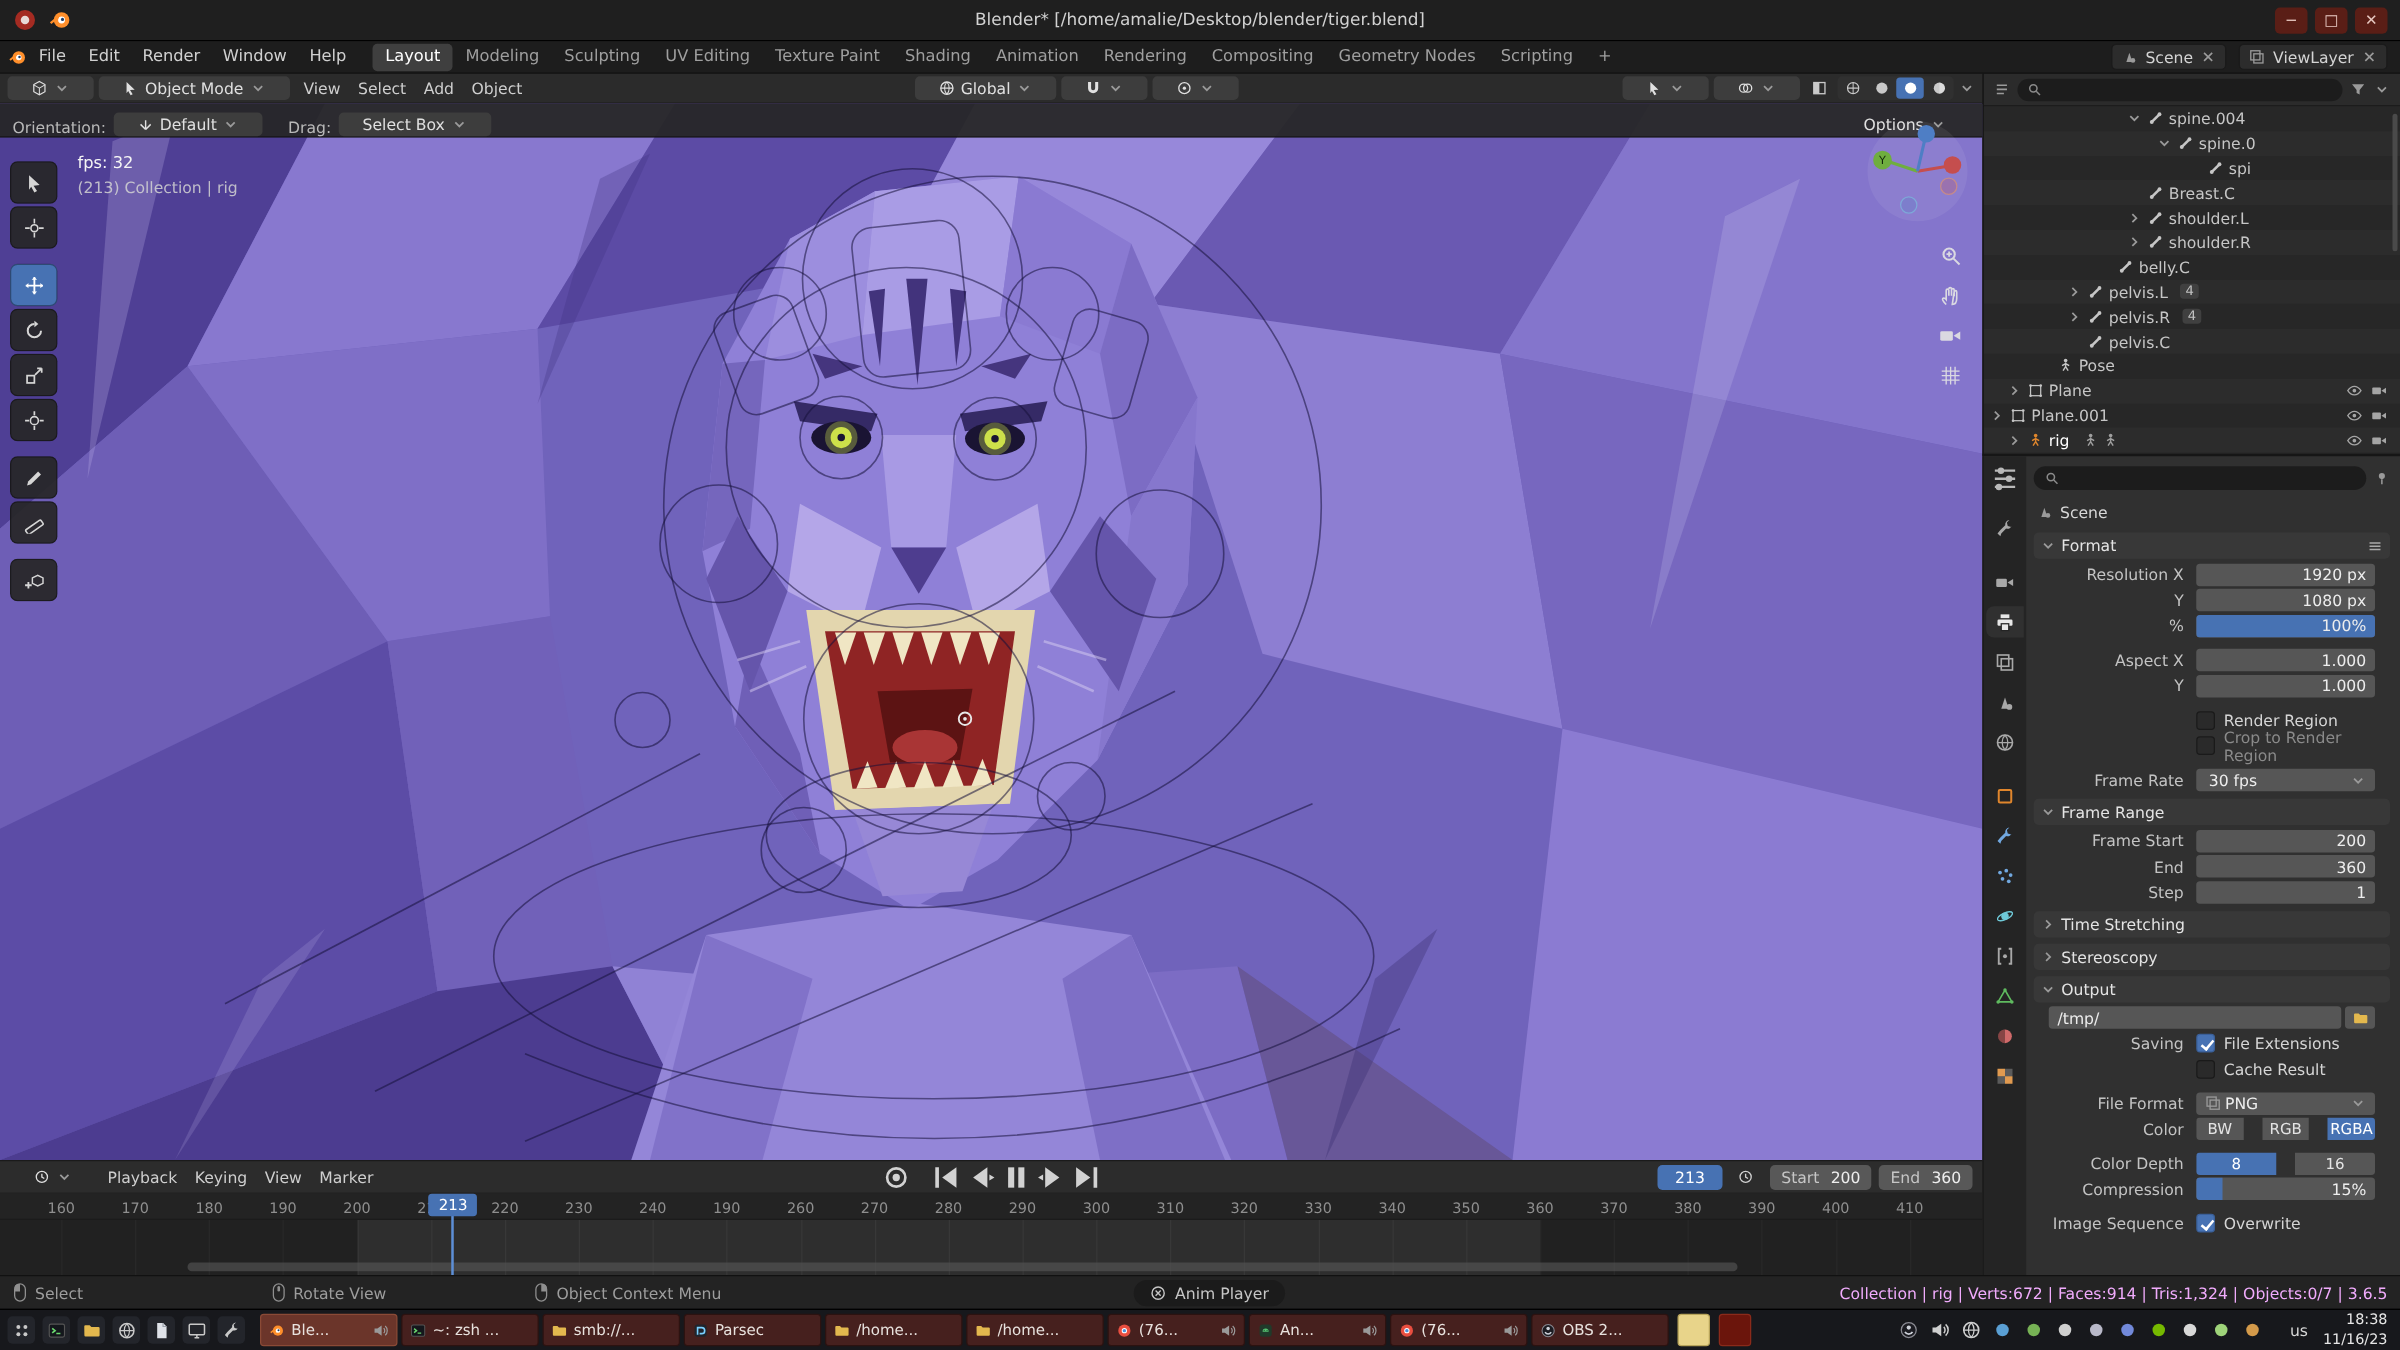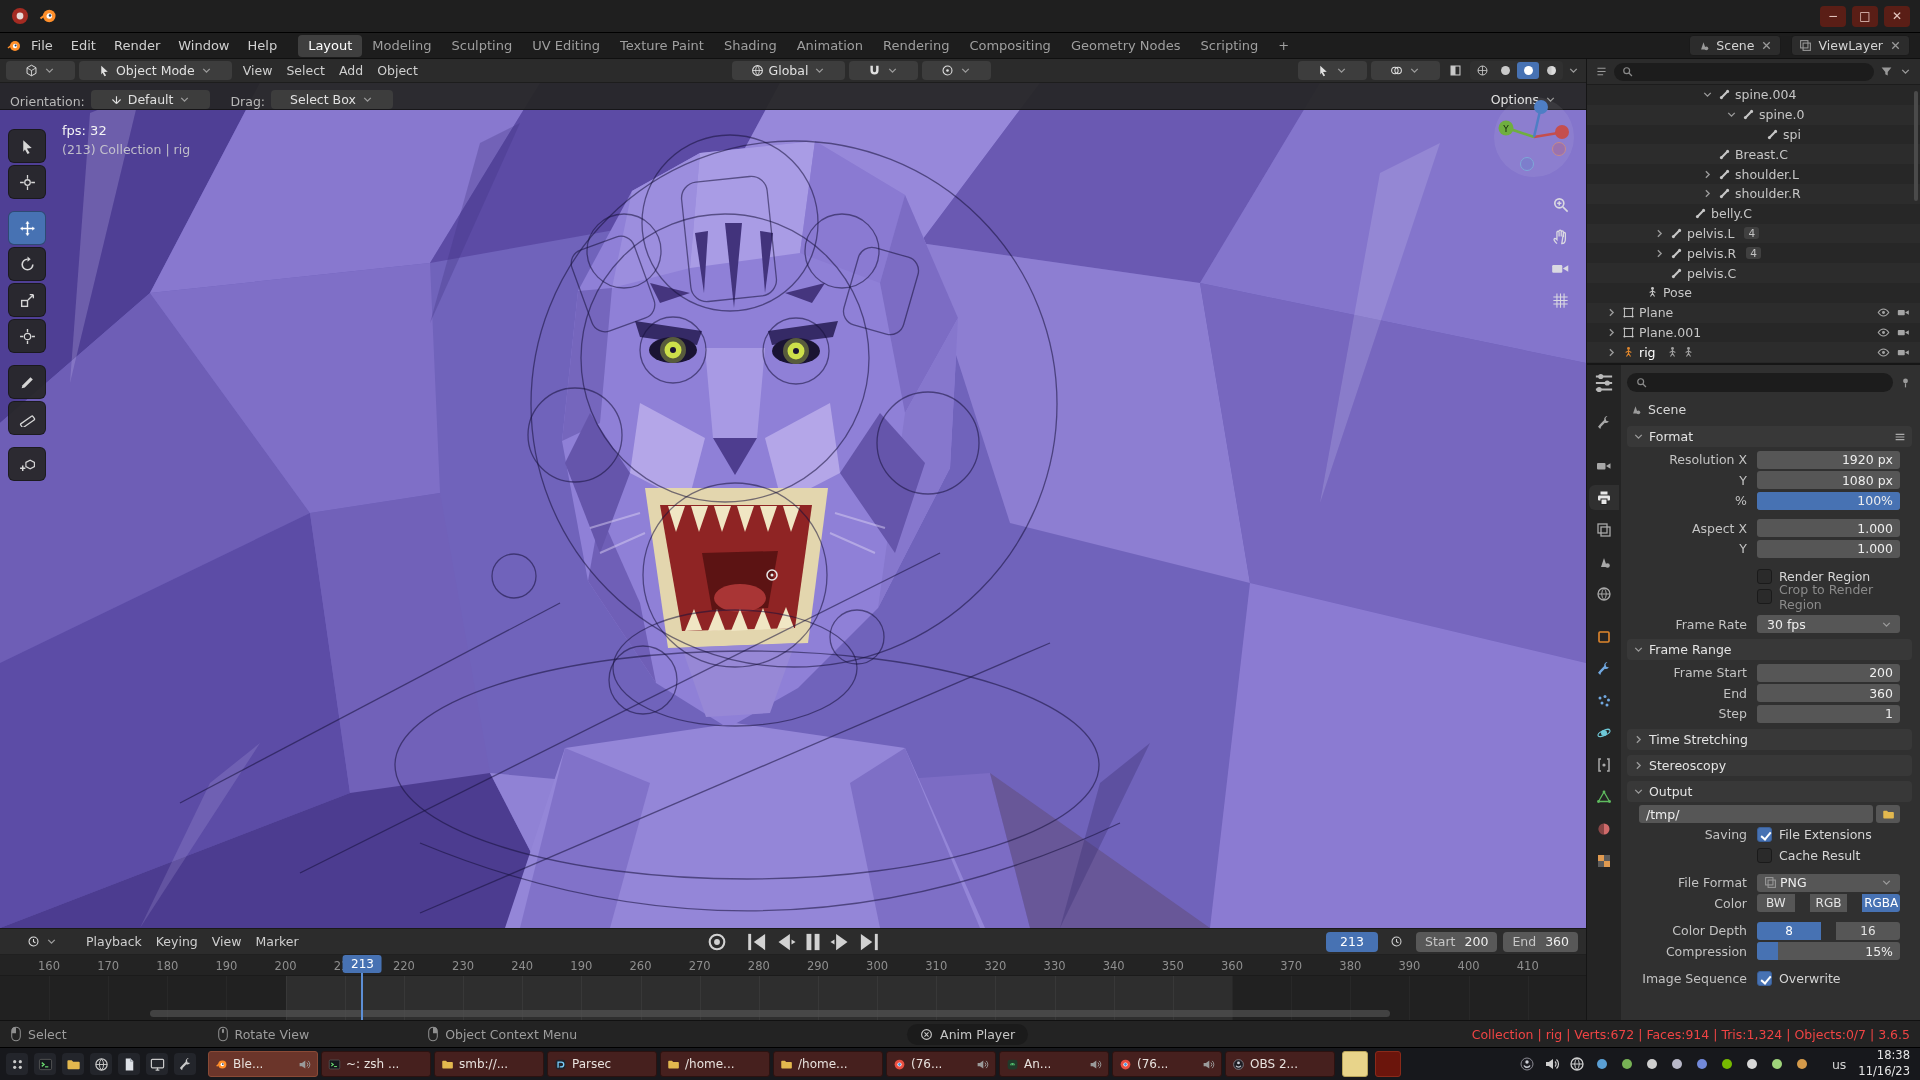--- a/index.html
+++ b/index.html
@@ -112,21 +112,21 @@
 .cb.on{background:#4772b3;border-color:#3a5f98}
 .cb.on::after{content:"";position:absolute;left:4.5px;top:1.5px;width:4px;height:8px;border:solid #fff;border-width:0 2px 2px 0;transform:rotate(40deg)}
 .cbt{margin-left:7px;font-size:12.5px;color:#d5d5d5}
 .cbt.dim{color:#8a8a8a}
 .fbtn{width:24px;height:18px;background:#565656;border-radius:3px;margin-left:3px;display:flex;align-items:center;justify-content:center}
 
 #statusbar{position:absolute;top:1020px;left:0;right:0;height:27px;background:#232323;border-top:1px solid #111;display:flex;align-items:center;padding:0 10px;font-size:12.5px;color:#9d9d9d}
 .sb-hint{display:flex;align-items:center;gap:6px}
 .sb-hint .icon{width:12px;height:16px;color:#8f8f8f}
 #sb-player{display:flex;align-items:center;gap:7px;background:#1b1b1b;border-radius:12px;padding:3px 13px;color:#c6c6c6}
-#sb-right{margin-left:auto;color:#ef4444;white-space:nowrap}
+#sb-right{margin-left:auto;color:#f0abfc;white-space:nowrap}
 
 #taskbar{position:absolute;top:1047px;left:0;right:0;height:33px;background:#17181c;display:flex;align-items:center;padding:0 6px;gap:4px;border-top:1px solid #000}
 #tb-launchers{display:flex;gap:6px;align-items:center;margin-right:8px;color:#c9c9c9}
 .launcher{width:22px;height:22px;display:flex;align-items:center;justify-content:center;border-radius:4px;background:#23252b}
 .launcher .icon{width:15px;height:15px}
 #tb-apps{display:flex;gap:3px;align-items:center}
 .task-btn{width:110px;height:26px;background:#46201e;border:1px solid #2c1210;border-radius:3px;display:flex;align-items:center;gap:5px;padding:0 6px;color:#e8e2de;font-size:12px}
 .task-btn.active{background:#6b352a;border-color:#8a4a36}
 .task-btn .tl{overflow:hidden;white-space:nowrap;text-overflow:ellipsis;flex:1;text-align:left}
 .tb-sq{width:26px;height:26px;border-radius:3px;margin-left:3px;flex:none}
@@ -153,20 +153,21 @@
         </svg>
     </span>
     <span class="tb-appic">
         <svg viewBox="0 0 16 16">
           <circle cx="9" cy="8" r="5" fill="#ff8f2b"></circle>
           <circle cx="9" cy="8" r="2.2" fill="#fff"></circle>
           <circle cx="9.6" cy="7.6" r="1" fill="#1a3a66"></circle>
           <path d="M2 10l5-4" stroke="#ff8f2b" stroke-width="1.6"></path>
         </svg>
       </span>
+    <div id="tb-title">Blender* [/home/amalie/Desktop/blender/tiger.blend]</div>
     <div class="tb-right">
       <div class="winbtn">−</div>
       <div class="winbtn">□</div>
       <div class="winbtn">✕</div>
     </div>
   </div>
 
   <div id="menubar">
     <span class="icon">
         <svg viewBox="0 0 16 16">
@@ -993,21 +994,21 @@
               </svg>
             </span>
             <span class="icon sm">
               <svg viewBox="0 0 16 16">
                 <rect x="1" y="5" width="8.5" height="6.5" rx="1" fill="currentColor"></rect>
                 <path d="M10 8l4.5-2.8v5.6z" fill="currentColor"></path>
               </svg>
             </span>
           </span>
         </div>
-        <div class="orow" style="padding-left:18px">
+        <div class="orow" style="padding-left:4px">
           <span class="oarr">
             <svg viewBox="0 0 16 16">
               <path d="M6 4l4 4-4 4" fill="none" stroke="currentColor" stroke-width="1.7"></path>
             </svg>
           </span>
           <span class="icon sm">
             <svg viewBox="0 0 16 16">
               <rect x="3" y="3" width="10" height="10" fill="none" stroke="currentColor" stroke-width="1.2"></rect>
               <circle cx="3" cy="3" r="1.3" fill="currentColor"></circle>
               <circle cx="13" cy="3" r="1.3" fill="currentColor"></circle>

